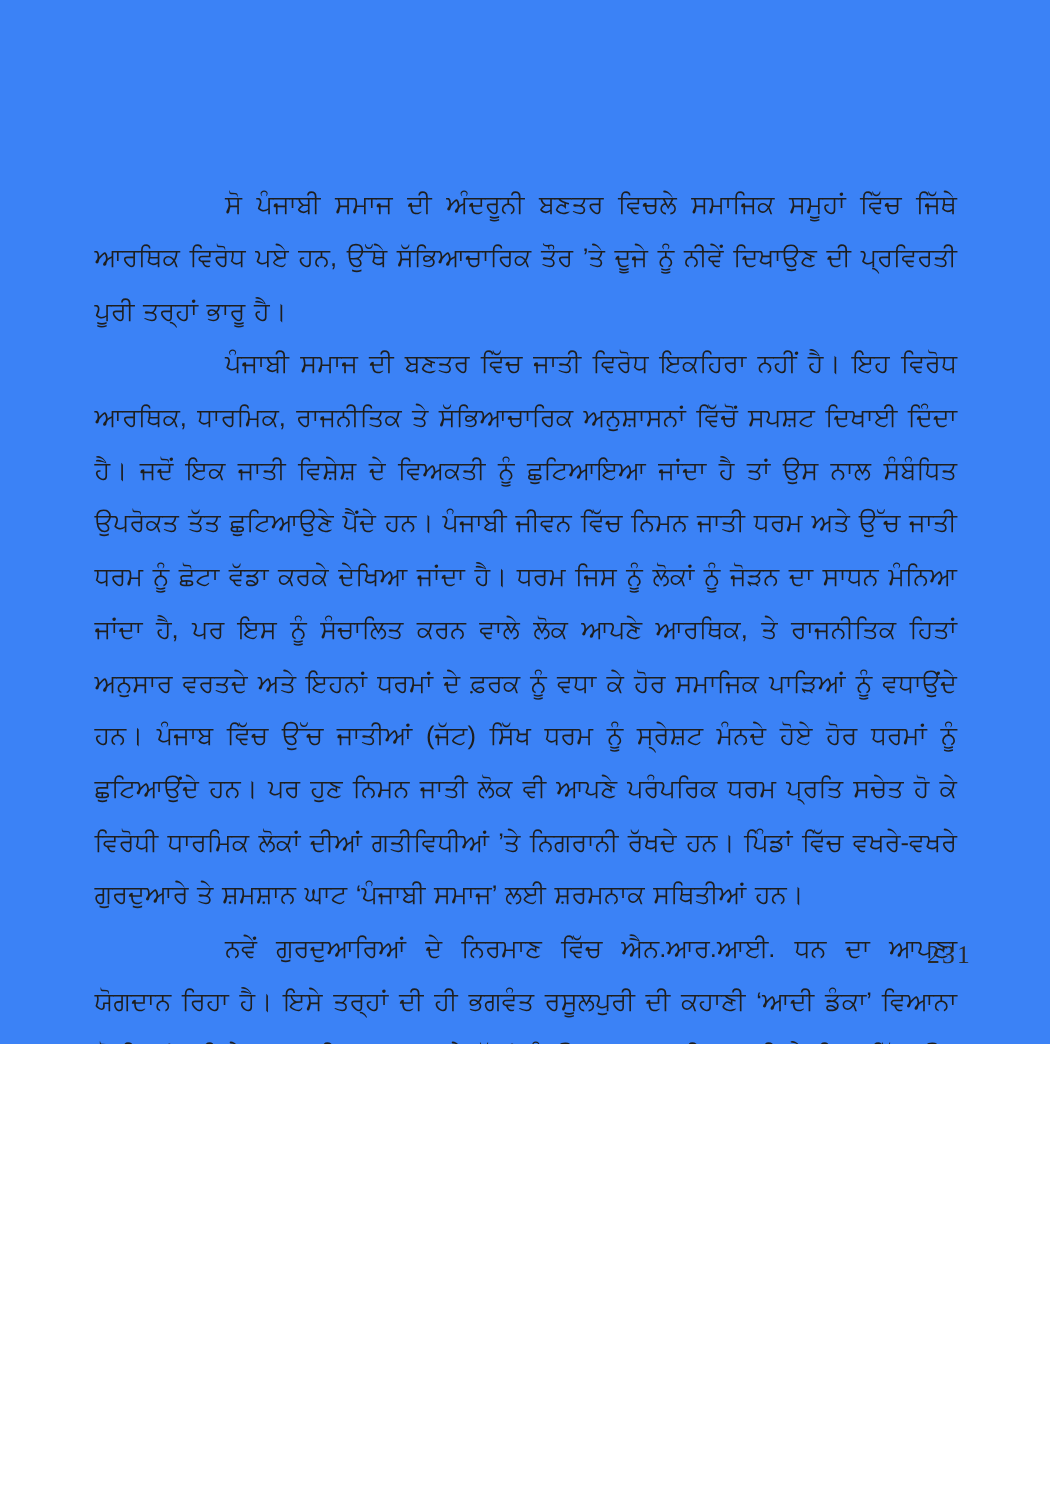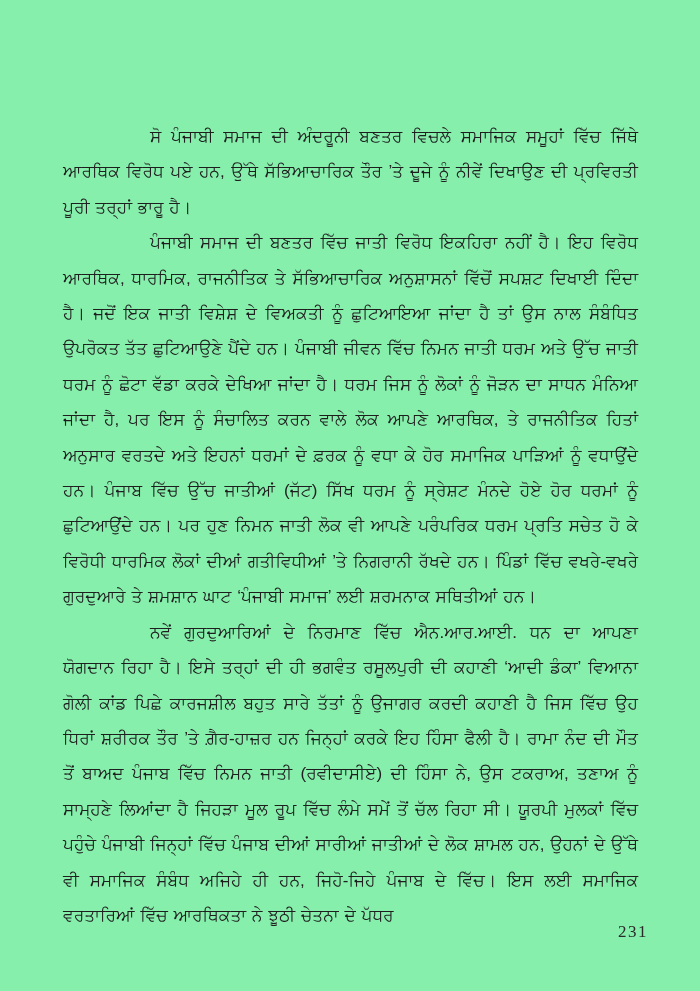--- a/index.html
+++ b/index.html
@@ -3,22 +3,22 @@
 <meta charset="utf-8">
 <style>
   html, body {
     margin: 0;
     padding: 0;
     background: #ffffff;
   }
   .page {
     position: relative;
     width: 700px;
-    height: 991px;
-    background: #86efac;
+    height: 696px;
+    background: #3b82f6;
     overflow: hidden;
     font-family: "Liberation Sans", "DejaVu Sans", sans-serif;
   }
   .text-block {
     position: absolute;
     left: 63px;
     top: 119px;
     width: 575px;
     font-size: 17px;
     line-height: 35.4px;

